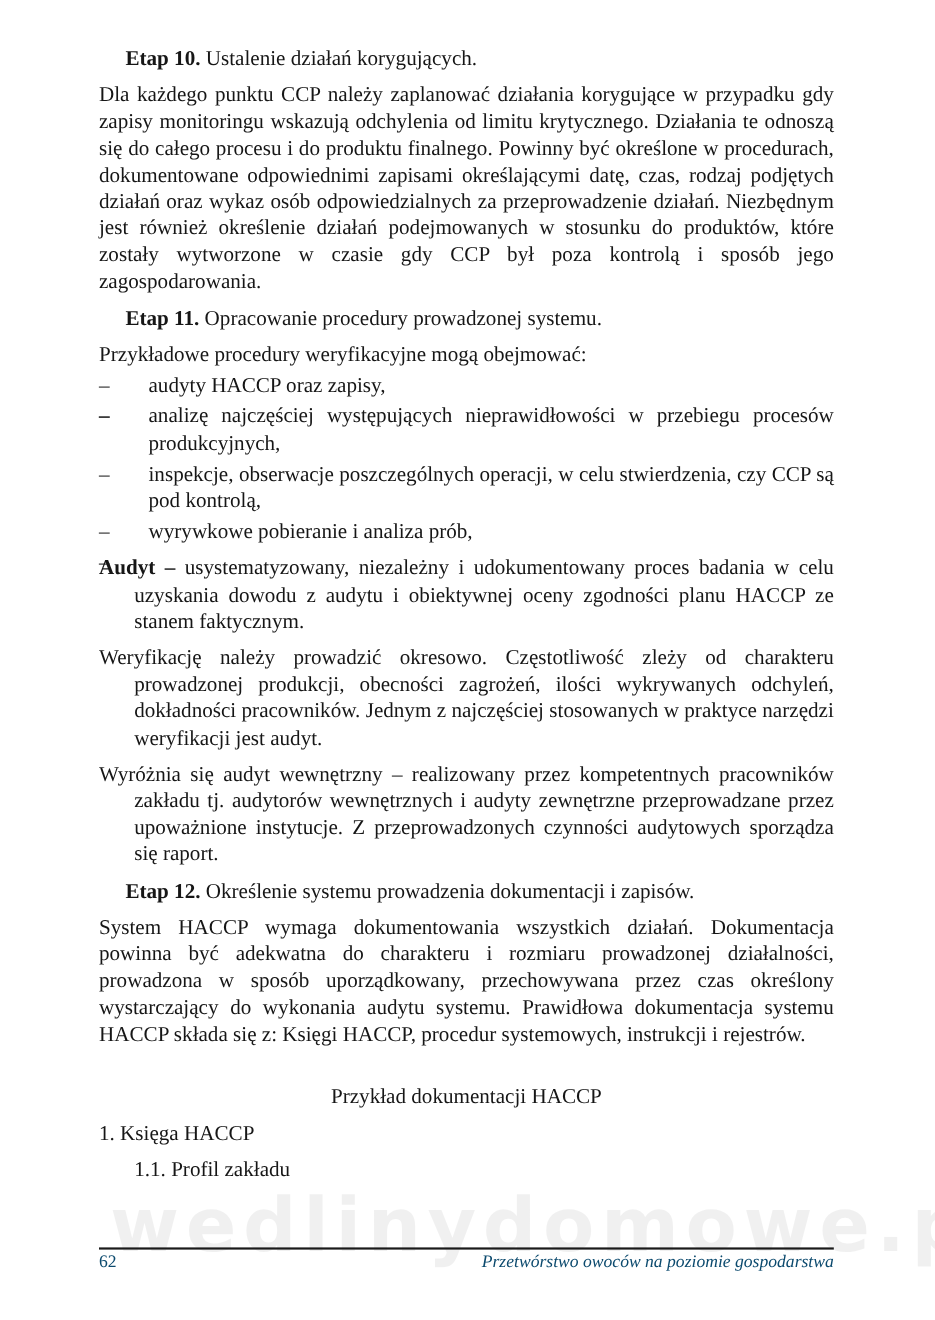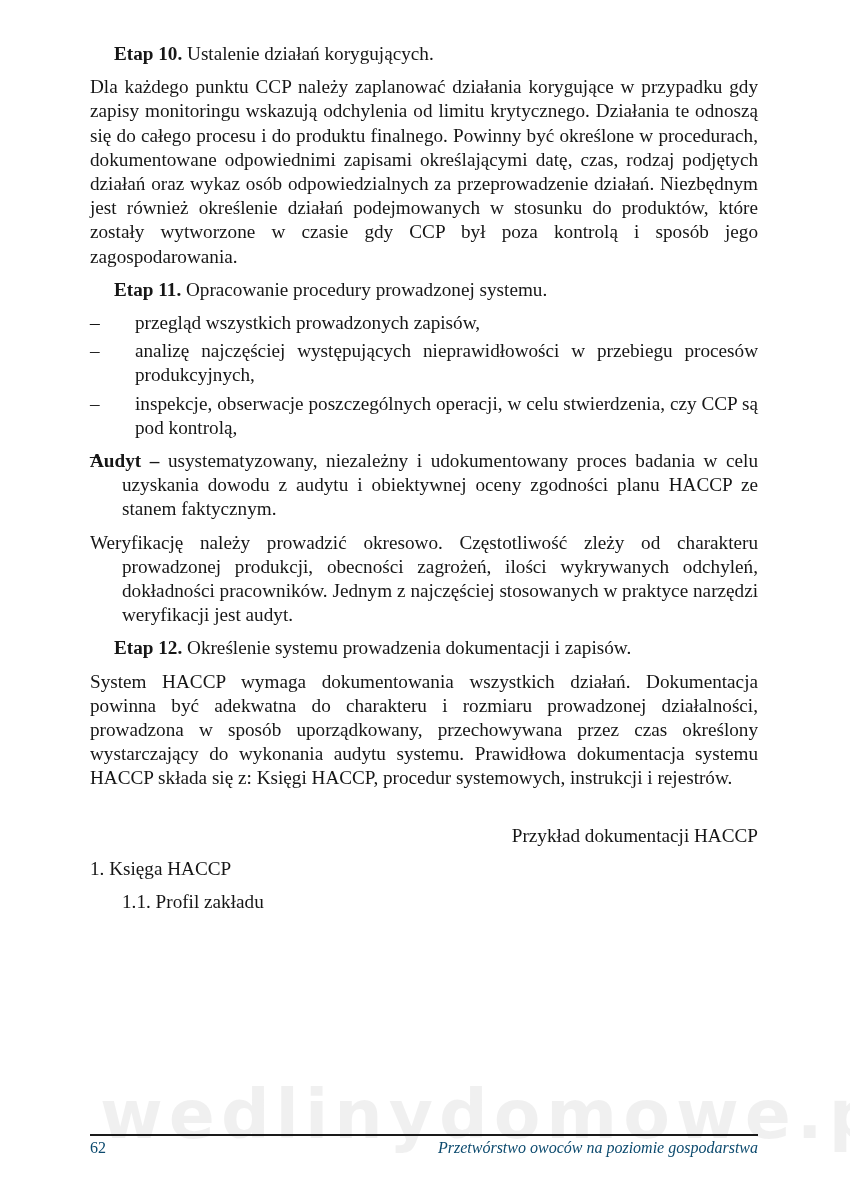--- a/index.html
+++ b/index.html
@@ -41,39 +41,41 @@
 <body>
 
 <div class="watermark">wedlinydomowe.pl</div>
 
 <div class="page">
 
   <p class="p head"><b>Etap 10.</b><span> Ustalenie działań korygujących.</span></p>
   <p class="p">Dla każdego punktu CCP należy zaplanować działania korygujące w przypadku gdy zapisy monitoringu wskazują odchylenia od limitu krytycznego. Działania te odnoszą się do całego procesu i do produktu finalnego. Powinny być określone w procedurach, dokumentowane odpowiednimi zapisami określającymi datę, czas, rodzaj podjętych działań oraz wykaz osób odpowiedzialnych za przeprowadzenie działań. Niezbędnym jest również określenie działań podejmowanych w stosunku do produktów, które zostały wytworzone w czasie gdy CCP był poza kontrolą i sposób jego zagospodarowania.</p>
 
   <p class="p head"><b>Etap 11.</b><span> Opracowanie procedury prowadzonej systemu.</span></p>
+  <p class="p" style="margin-bottom:4px">Przykładowe procedury weryfikacyjne mogą obejmować:</p>
 
   <ul class="dash">
+    <li><span class="dash-mark">–</span><span>audyty HACCP oraz zapisy,</span></li>
     <li><span class="dash-mark">–</span></li>
-    <li><span class="dash-mark">–</span><span>przegląd wszystkich prowadzonych zapisów,</span></li>
     <li><span class="dash-mark">–</span><span>analizę najczęściej występujących nieprawidłowości w przebiegu procesów produkcyjnych,</span></li>
     <li><span class="dash-mark">–</span><span>inspekcje, obserwacje poszczególnych operacji, w celu stwierdzenia, czy CCP są pod kontrolą,</span></li>
-    <li><span class="dash-mark">–</span></li>
+    <li><span class="dash-mark">–</span><span>wyrywkowe pobieranie i analiza prób,</span></li>
     <li><span class="dash-mark">–</span></li>
   </ul>
 
   <p class="p hang"><b>Audyt –</b><span> usystematyzowany, niezależny i udokumentowany proces badania  w celu uzyskania dowodu z audytu i obiektywnej oceny zgodności planu HACCP ze stanem faktycznym.</span></p>
   <p class="p hang">Weryfikację należy prowadzić okresowo. Częstotliwość zleży od charakteru prowadzonej produkcji, obecności zagrożeń, ilości wykrywanych odchyleń, dokładności pracowników. Jednym z najczęściej stosowanych w praktyce narzędzi weryfikacji jest audyt.</p>
+  <p class="p hang">Wyróżnia się audyt wewnętrzny – realizowany przez kompetentnych pracowników zakładu tj. audytorów wewnętrznych i audyty zewnętrzne przeprowadzane przez upoważnione instytucje. Z przeprowadzonych czynności audytowych sporządza się raport.</p>
 
   <p class="p head"><b>Etap 12.</b><span> Określenie systemu prowadzenia dokumentacji i zapisów.</span></p>
   <p class="p">System HACCP wymaga dokumentowania wszystkich działań. Dokumentacja powinna być adekwatna do charakteru i rozmiaru prowadzonej działalności, prowadzona w sposób uporządkowany, przechowywana przez czas określony wystarczający do wykonania audytu systemu. Prawidłowa dokumentacja systemu HACCP składa się z: Księgi HACCP, procedur systemowych,  instrukcji i rejestrów.</p>
 
   <div class="gap"></div>
 
-  <p class="p" style="text-align:right">Przykład dokumentacji HACCP</p>
+  <p class="p" style="text-align:center">Przykład dokumentacji HACCP</p>
   <p class="h1">1. Księga HACCP</p>
   <p class="sub">1.1. Profil zakładu</p>
 
 </div>
 
 <div class="footer-rule"></div>
 <div class="footer">
   <span>62</span>
   <span class="title">Przetwórstwo owoców na poziomie gospodarstwa</span>
 </div>

